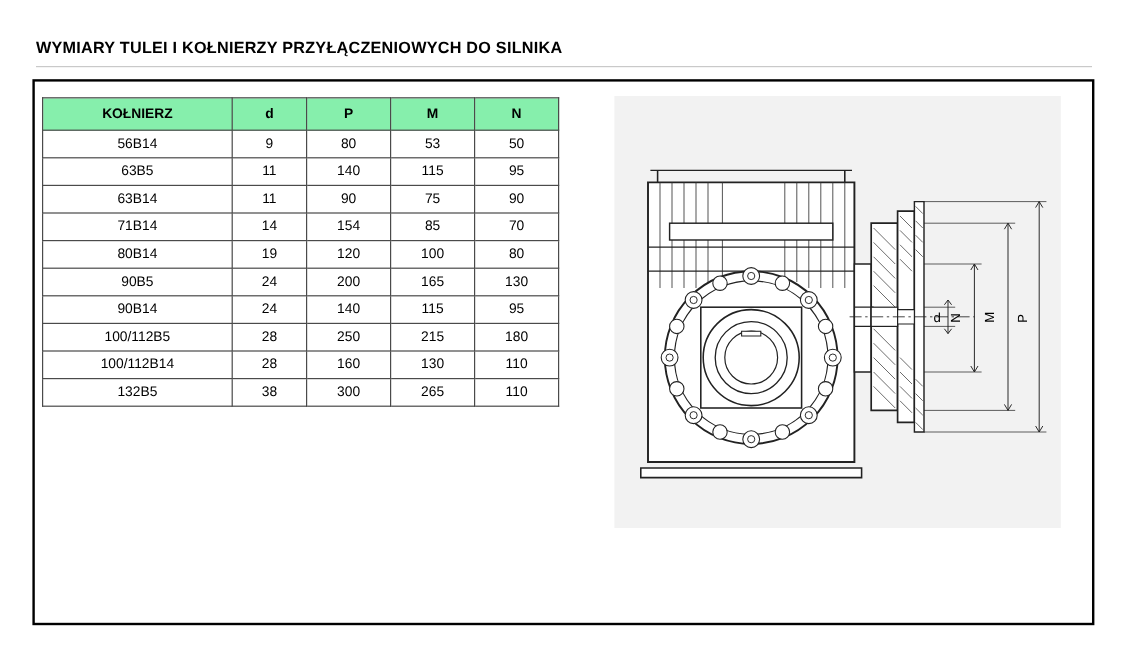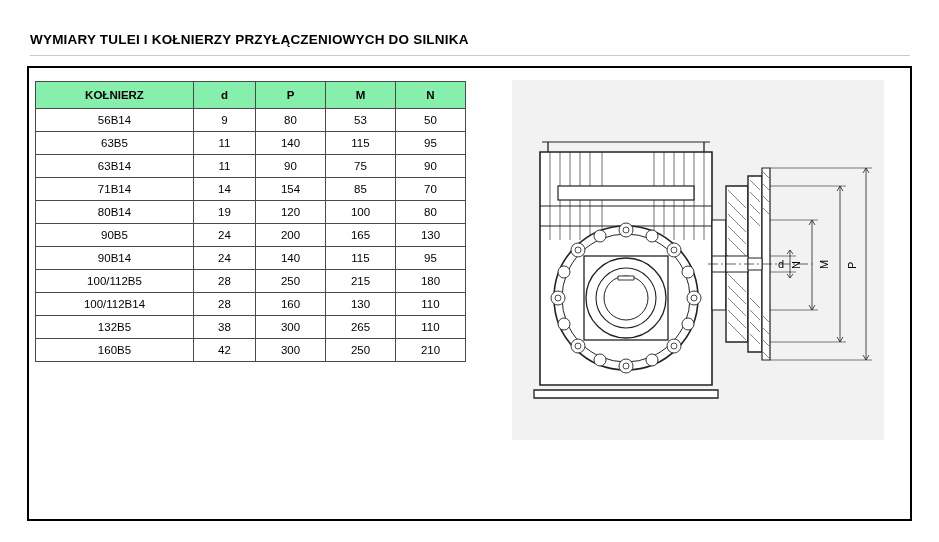--- a/index.html
+++ b/index.html
@@ -189,27 +189,20 @@
           <td>160</td>
           <td>130</td>
           <td>110</td>
         </tr>
         <tr>
           <td>132B5</td>
           <td>38</td>
           <td>300</td>
           <td>265</td>
           <td>110</td>
-        </tr>
-        <tr>
-          <td>160B5</td>
-          <td>42</td>
-          <td>300</td>
-          <td>250</td>
-          <td>210</td>
         </tr>
       </tbody>
     </table>
   </div>
 
   <div class="drawing">
     <svg width="372" height="360" viewBox="0 0 372 360" xmlns="http://www.w3.org/2000/svg">
       <g fill="none" stroke="#222" stroke-width="1.3">
 
         <path d="M28,72 L28,305 L200,305 L200,72 Z" fill="#ffffff" stroke="#222" stroke-width="1.6"></path>

